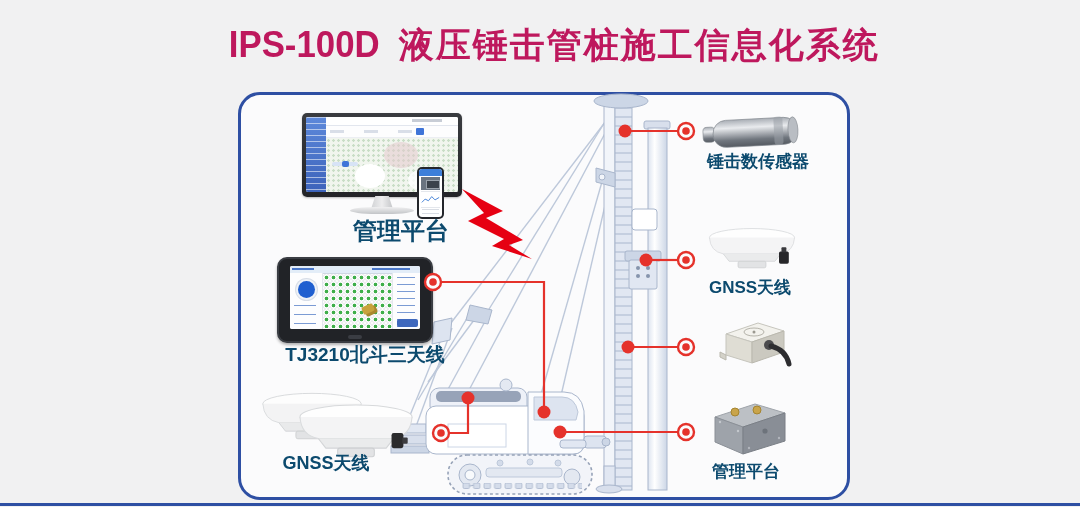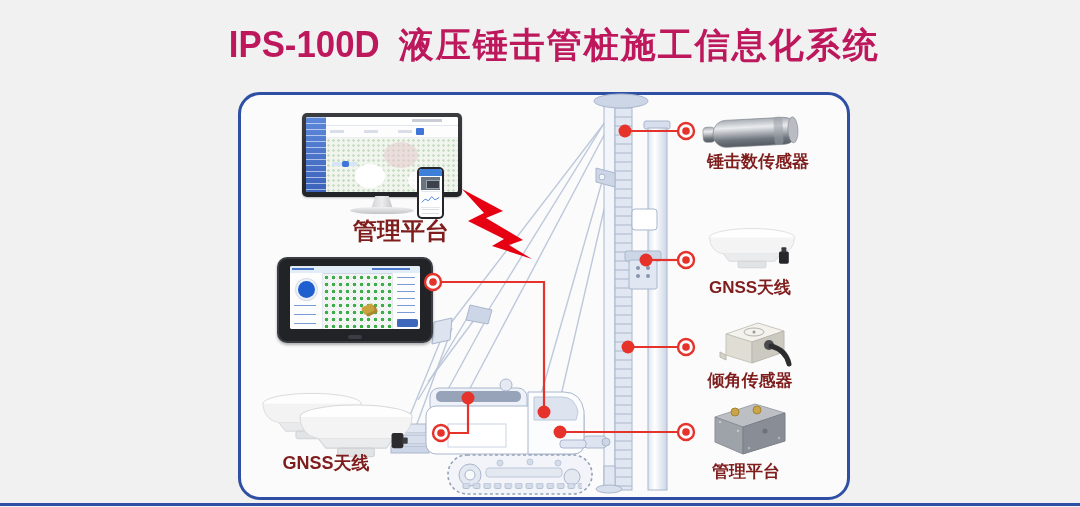--- a/index.html
+++ b/index.html
@@ -50,21 +50,21 @@
   #tsky{position:absolute;left:8px;top:8px;width:17px;height:17px;background:#1f5fd0;border-radius:50%;box-shadow:0 0 0 2px #eef2f8,0 0 0 3px #d7dde7;}
   #tgrid{position:absolute;left:33px;top:8px;right:28px;bottom:1px;
     background-image:radial-gradient(circle,#3fae4a 1.7px,transparent 2.1px),radial-gradient(circle,#ffffff 1.3px,#b9bec6 1.9px,transparent 2.3px);
     background-size:7px 7px,7px 7px;background-position:0 0,3.5px 3.5px;}
   #tsat{position:absolute;left:56%;top:58%;width:12px;height:8px;background:#c8a23c;border-radius:2px;transform:rotate(-25deg);box-shadow:2px 3px 0 #a9882e;}
   #tright{position:absolute;right:0;top:7px;width:27px;bottom:0;background:#fdfdfe;border-left:1px solid #e3e7ee;
     background-image:repeating-linear-gradient(180deg,#7b9bd4 0 1.5px,transparent 1.5px 7px);background-size:18px 100%;background-position:4px 4px;background-repeat:no-repeat;}
   #tbtnblue{position:absolute;right:2px;bottom:2px;width:21px;height:8px;background:#3f68bd;border-radius:2px;}
   #thome{position:absolute;left:50%;bottom:2px;width:14px;height:4px;margin-left:-7px;background:#3a3d43;border-radius:2px;}
   
-  .lbl{color:#7f1d1d;font-weight:700;text-align:center;white-space:nowrap;}
+  .lbl{color:#0c4a6e;font-weight:700;text-align:center;white-space:nowrap;}
   #lbl-platform{left:343px;top:215px;width:116px;font-size:24px;}
   #lbl-receiver{left:260px;top:344px;width:210px;font-size:19px;line-height:22px;}
   #lbl-gnss-left{left:268px;top:451px;width:116px;font-size:18px;}
   .rlbl{font-size:17px;}
   #lbl-s0{left:688px;top:150px;width:140px;}
   #lbl-s1{left:690px;top:276px;width:120px;}
   #lbl-s2{left:692px;top:369px;width:116px;}
   #lbl-s3{left:688px;top:460px;width:116px;}
   
   #bottomrule{left:0;top:503px;width:1080px;height:3px;background:#2e4fa3;}
@@ -199,20 +199,21 @@
         </div>
       <div id="tgrid">
           <div id="tsat"></div>
         </div>
       <div id="tright"></div>
       <div id="tbtnblue"></div>
     </div>
     <div id="thome"></div>
   </div>
   <div class="abs lbl" id="lbl-receiver">
+    <div>TJ3210北斗三天线</div>
   </div>
 
   <svg class="abs" style="left:260px;top:392px;" width="104" height="50" viewBox="0 0 110 52">
     <ellipse cx="55" cy="12" rx="52" ry="11" fill="#fdfdfd" stroke="#d7d9db"></ellipse>
     <path d="M3,12 Q4,29 20,32 L90,32 Q106,29 107,12" fill="#f3f3f4" stroke="#dadcde"></path>
     <path d="M20,32 L27,41 L83,41 L90,32" fill="#e9eaeb" stroke="#d3d5d7"></path>
     <rect x="38" y="41" width="34" height="8" rx="2" fill="#e2e3e5" stroke="#ced0d2"></rect>
   </svg>
   <svg class="abs" style="left:291px;top:404px;" width="130" height="56" viewBox="0 0 110 52">
     <ellipse cx="55" cy="12" rx="52" ry="11" fill="#fefefe" stroke="#d7d9db"></ellipse>
@@ -255,21 +256,20 @@
   <svg class="abs" style="left:714px;top:318px;" width="80" height="52" viewBox="0 0 80 52">
     <polygon points="12,16 44,5 70,13 38,24" fill="#f3f2ed" stroke="#c6c5bd"></polygon>
     <polygon points="12,16 38,24 38,45 12,37" fill="#dfddd4" stroke="#c6c5bd"></polygon>
     <polygon points="38,24 70,13 70,34 38,45" fill="#cbc9c0" stroke="#bab8ae"></polygon>
     <ellipse cx="40" cy="14" rx="10" ry="4" fill="none" stroke="#b5b3aa"></ellipse>
     <circle cx="40" cy="14" r="1.5" fill="#9a988f"></circle>
     <polygon points="6,34 12,37 12,42 6,39" fill="#d4d2c9" stroke="#bab8ae"></polygon>
     <circle cx="55" cy="27" r="5" fill="#4b4b4e"></circle>
     <path d="M57,28 Q72,32 75,46" fill="none" stroke="#2d2d30" stroke-width="5" stroke-linecap="round"></path>
   </svg>
-  <div class="abs lbl rlbl" id="lbl-s2">倾角传感器</div>
 
   <svg class="abs" style="left:705px;top:398px;" width="90" height="60" viewBox="0 0 90 60">
     <polygon points="10,19 50,6 80,15 38,29" fill="#bcc0c5" stroke="#9fa4aa"></polygon>
     <polygon points="10,19 38,29 38,56 10,44" fill="#9ea3aa" stroke="#8a8f96"></polygon>
     <polygon points="38,29 80,15 80,43 38,56" fill="#898e96" stroke="#7a7f86"></polygon>
     <circle cx="30" cy="14" r="4" fill="#c9a44a" stroke="#a5842f"></circle>
     <circle cx="52" cy="12" r="4" fill="#c9a44a" stroke="#a5842f"></circle>
     <circle cx="60" cy="33" r="2.6" fill="#6d737b"></circle>
     <circle cx="15" cy="24" r="1.2" fill="#c4c8cd"></circle>
       <circle cx="33" cy="33" r="1.2" fill="#c4c8cd"></circle>

